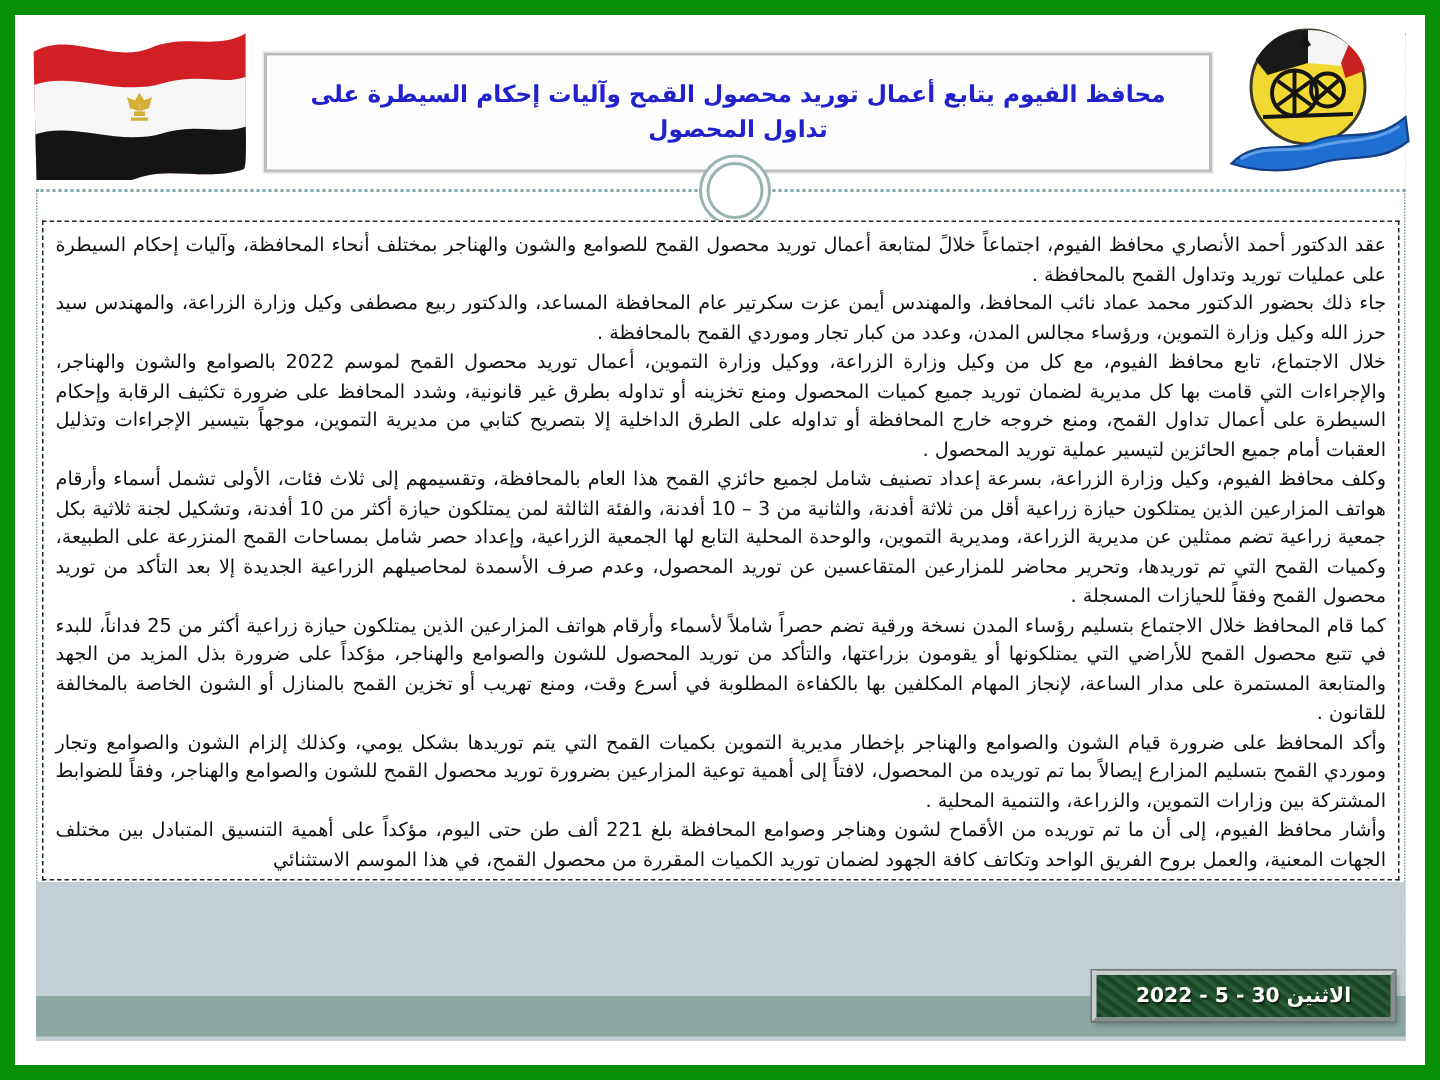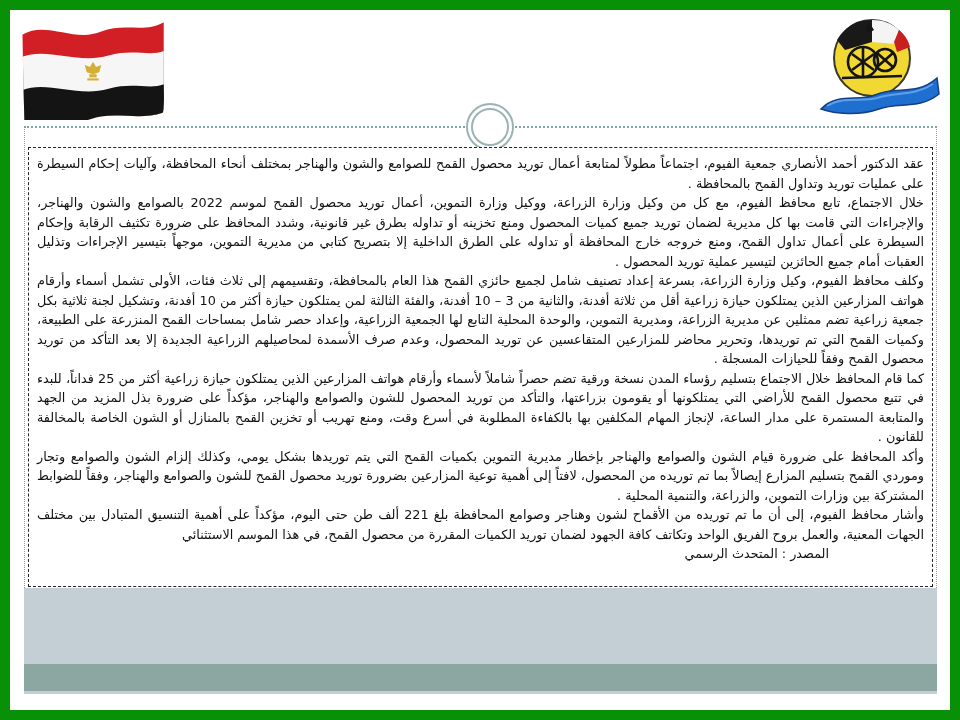--- a/index.html
+++ b/index.html
@@ -73,20 +73,23 @@
         <g fill="#d4af37">
           <path d="M70,44 l3,5 l-3,2 l-3,-2 Z"></path>
           <path d="M70,50 l8,-3 l-2,7 l-6,2 Z"></path>
           <path d="M70,50 l-8,-3 l2,7 l6,2 Z"></path>
           <rect x="66.5" y="56" width="7" height="3"></rect>
           <rect x="64.5" y="60" width="11" height="2"></rect>
         </g>
       </g>
     </svg>
 
+    <div class="title-box">
+      <div class="title-text">محافظ الفيوم يتابع أعمال توريد محصول القمح وآليات إحكام السيطرة على تداول المحصول</div>
+    </div>
 
     <svg class="logo" viewBox="0 0 124 126" aria-hidden="true">
       <circle cx="55" cy="46" r="38" fill="#f2d832" stroke="#3a3a2a" stroke-width="2"></circle>
 
       <path d="M20,28 C30,12 42,8 55,8 L55,30 L28,38 Z" fill="#191919"></path>
       <path d="M55,8 C66,8 74,11 82,18 L78,32 L55,30 Z" fill="#f4f4f4"></path>
       <path d="M82,18 C88,23 91,28 93,35 L80,40 L77,30 Z" fill="#c8201f"></path>
       <path d="M52,10 l5,8 l-5,3 l-3,-3 Z" fill="#141414"></path>
 
       <g stroke="#141414" stroke-width="2.6" fill="none">
@@ -104,27 +107,31 @@
       <path d="M10,94 C26,84 44,90 60,86 C80,80 98,84 116,72" fill="none" stroke="#5ea0e8" stroke-width="2"></path>
     </svg>
   </div>
 
   <div class="divider"></div>
   <div class="circle-ornament">
     <div class="circle-inner"></div>
   </div>
 
   <div class="text-box">
-    <p>عقد الدكتور أحمد الأنصاري جمعية الفيوم، اجتماعاً مطولاً لمتابعة أعمال توريد محصول القمح للصوامع والشون والهناجر بمختلف أنحاء المحافظة، وآليات إحكام السيطرة على عمليات توريد وتداول القمح بالمحافظة .</p>
+    <p>عقد الدكتور أحمد الأنصاري محافظ الفيوم، اجتماعاً خلالً لمتابعة أعمال توريد محصول القمح للصوامع والشون والهناجر بمختلف أنحاء المحافظة، وآليات إحكام السيطرة على عمليات توريد وتداول القمح بالمحافظة .</p>
+    <p>جاء ذلك بحضور الدكتور محمد عماد نائب المحافظ، والمهندس أيمن عزت سكرتير عام المحافظة المساعد، والدكتور ربيع مصطفى وكيل وزارة الزراعة، والمهندس سيد حرز الله وكيل وزارة التموين، ورؤساء مجالس المدن، وعدد من كبار تجار وموردي القمح بالمحافظة .</p>
     <p>خلال الاجتماع، تابع محافظ الفيوم، مع كل من وكيل وزارة الزراعة، ووكيل وزارة التموين، أعمال توريد محصول القمح لموسم 2022 بالصوامع والشون والهناجر، والإجراءات التي قامت بها كل مديرية لضمان توريد جميع كميات المحصول ومنع تخزينه أو تداوله بطرق غير قانونية، وشدد المحافظ على ضرورة تكثيف الرقابة وإحكام السيطرة على أعمال تداول القمح، ومنع خروجه خارج المحافظة أو تداوله على الطرق الداخلية إلا بتصريح كتابي من مديرية التموين، موجهاً بتيسير الإجراءات وتذليل العقبات أمام جميع الحائزين لتيسير عملية توريد المحصول .</p>
     <p>وكلف محافظ الفيوم، وكيل وزارة الزراعة، بسرعة إعداد تصنيف شامل لجميع حائزي القمح هذا العام بالمحافظة، وتقسيمهم إلى ثلاث فئات، الأولى تشمل أسماء وأرقام هواتف المزارعين الذين يمتلكون حيازة زراعية أقل من ثلاثة أفدنة، والثانية من 3 – 10 أفدنة، والفئة الثالثة لمن يمتلكون حيازة أكثر من 10 أفدنة، وتشكيل لجنة ثلاثية بكل جمعية زراعية تضم ممثلين عن مديرية الزراعة، ومديرية التموين، والوحدة المحلية التابع لها الجمعية الزراعية، وإعداد حصر شامل بمساحات القمح المنزرعة على الطبيعة، وكميات القمح التي تم توريدها، وتحرير محاضر للمزارعين المتقاعسين عن توريد المحصول، وعدم صرف الأسمدة لمحاصيلهم الزراعية الجديدة إلا بعد التأكد من توريد محصول القمح وفقاً للحيازات المسجلة .</p>
     <p>كما قام المحافظ خلال الاجتماع بتسليم رؤساء المدن نسخة ورقية تضم حصراً شاملاً لأسماء وأرقام هواتف المزارعين الذين يمتلكون حيازة زراعية أكثر من 25 فداناً، للبدء في تتبع محصول القمح للأراضي التي يمتلكونها أو يقومون بزراعتها، والتأكد من توريد المحصول للشون والصوامع والهناجر، مؤكداً على ضرورة بذل المزيد من الجهد والمتابعة المستمرة على مدار الساعة، لإنجاز المهام المكلفين بها بالكفاءة المطلوبة في أسرع وقت، ومنع تهريب أو تخزين القمح بالمنازل أو الشون الخاصة بالمخالفة للقانون .</p>
     <p>وأكد المحافظ على ضرورة قيام الشون والصوامع والهناجر بإخطار مديرية التموين بكميات القمح التي يتم توريدها بشكل يومي، وكذلك إلزام الشون والصوامع وتجار وموردي القمح بتسليم المزارع إيصالاً بما تم توريده من المحصول، لافتاً إلى أهمية توعية المزارعين بضرورة توريد محصول القمح للشون والصوامع والهناجر، وفقاً للضوابط المشتركة بين وزارات التموين، والزراعة، والتنمية المحلية .</p>
     <p>وأشار محافظ الفيوم، إلى أن ما تم توريده من الأقماح لشون وهناجر وصوامع المحافظة بلغ 221 ألف طن حتى اليوم، مؤكداً على أهمية التنسيق المتبادل بين مختلف الجهات المعنية، والعمل بروح الفريق الواحد وتكاتف كافة الجهود لضمان توريد الكميات المقررة من محصول القمح، في هذا الموسم الاستثنائي</p>
     <p class="source-line">المصدر : المتحدث الرسمي</p>
   </div>
 
   <div class="bottom-band">
     <div class="bottom-strip"></div>
   </div>
 
+  <div class="date-badge">
+    <span class="date-text">الاثنين 30 - 5 - 2022</span>
+  </div>
 
 </div>
 
 </body></html>

